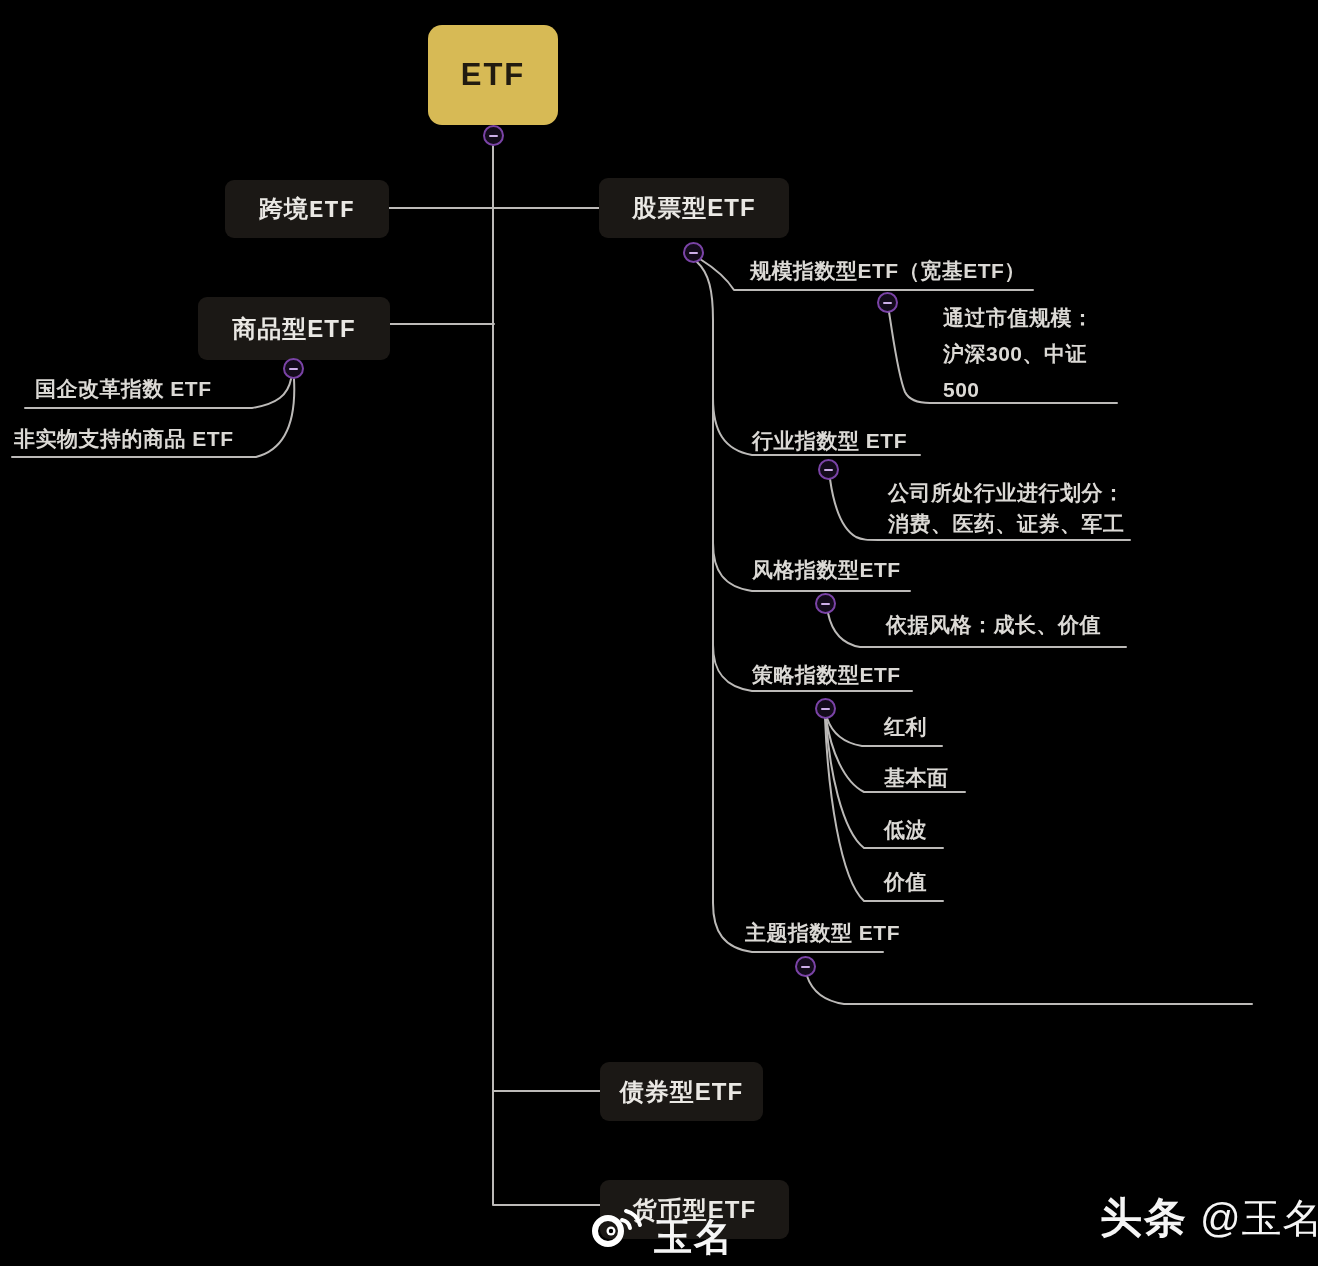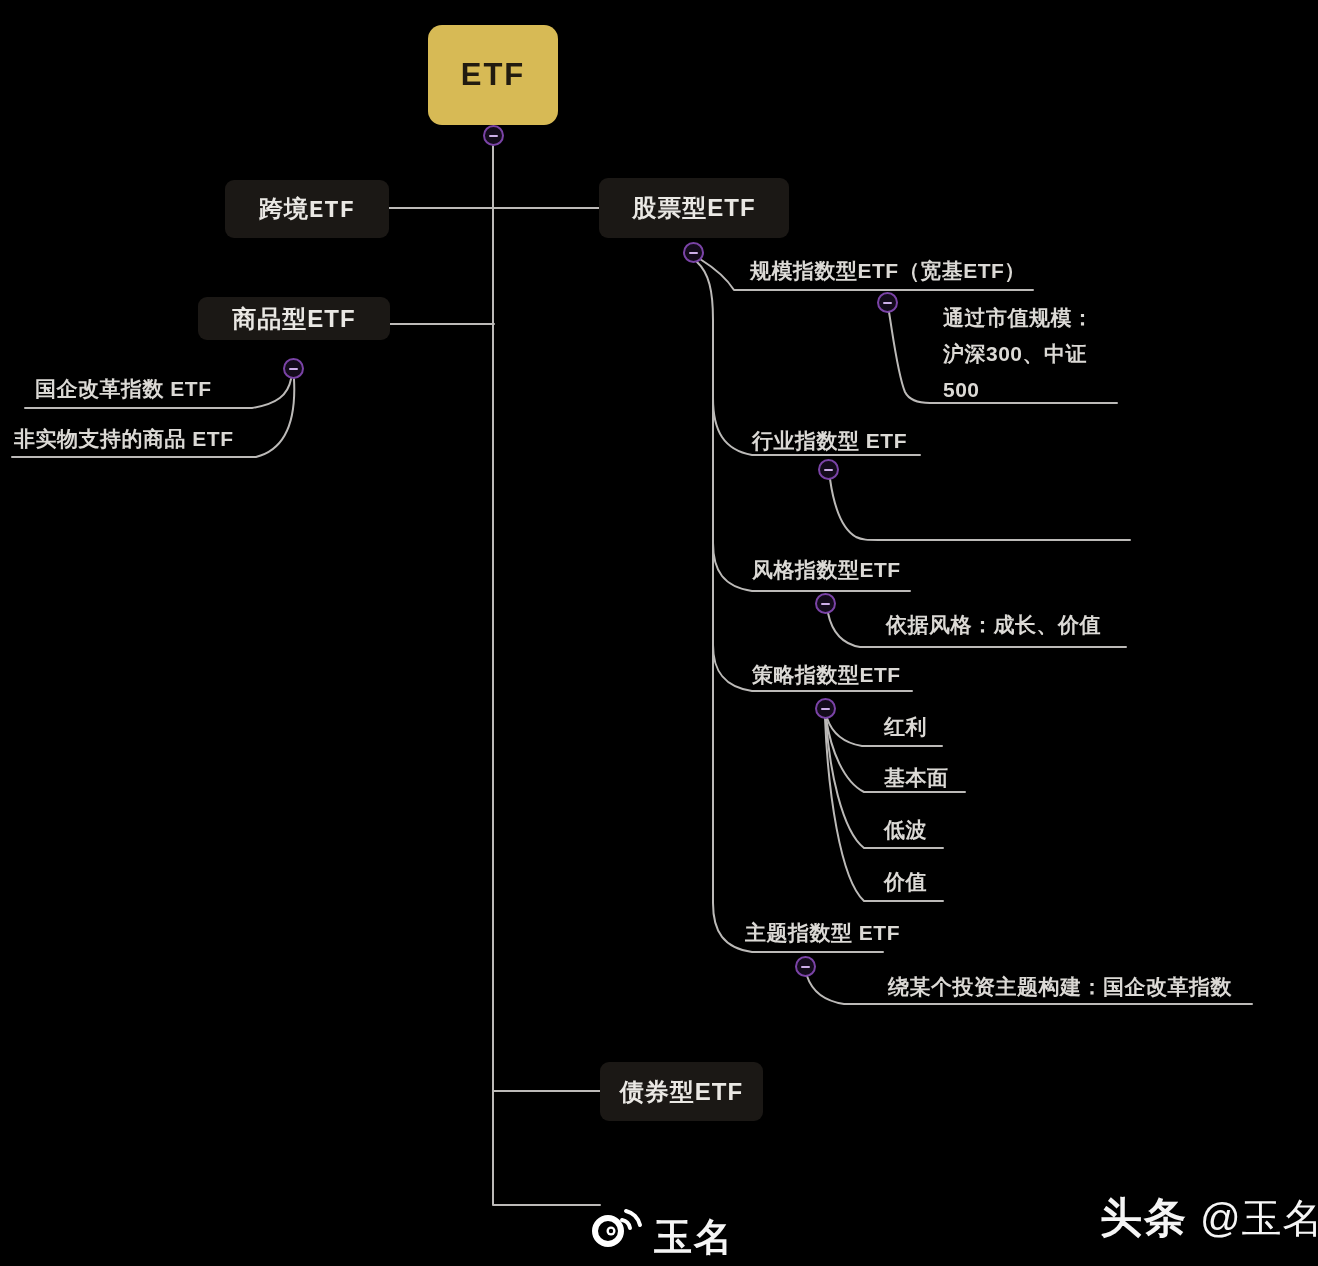--- a/index.html
+++ b/index.html
@@ -76,48 +76,50 @@
     <path d="M826 718 C831 751 844 782 864 792 H965"></path>
     <path d="M826 718 C829 769 842 831 864 848 H943"></path>
     <path d="M825 718 C828 791 840 879 864 901 H943"></path>
     <path d="M807 976 C812 991 824 1001 844 1004 H1252"></path>
   </svg>
 
   <div class="node root" style="left:428px;top:25px;width:130px;height:100px;">ETF</div>
 
   <div class="node dark" style="left:225px;top:180px;width:164px;height:58px;font-family:Liberation Mono, monospace;">跨境ETF</div>
 
-  <div class="node dark" style="left:198px;top:297px;width:192px;height:43px;">商品型ETF</div>
+  <div class="node dark" style="left:198px;top:297px;width:192px;height:63px;">商品型ETF</div>
 
   <div class="node dark" style="left:599px;top:178px;width:190px;height:60px;">股票型ETF</div>
 
   <div class="node dark" style="left:600px;top:1062px;width:163px;height:59px;">债券型ETF</div>
 
+  <div class="node dark" style="left:600px;top:1180px;width:189px;height:59px;">货币型ETF</div>
 
   <div class="label" style="left:35px;top:375px;">国企改革指数 ETF</div>
   <div class="label" style="left:14px;top:425px;">非实物支持的商品 ETF</div>
 
   <div class="label" style="left:750px;top:257px;">规模指数型ETF（宽基ETF）</div>
   <div class="label note" style="left:943px;top:300px;line-height:36px;">通过市值规模：
 沪深300、中证
 500</div>
 
   <div class="label" style="left:752px;top:427px;">行业指数型 ETF</div>
+  <div class="label note" style="left:888px;top:477px;line-height:31px;">公司所处行业进行划分：
+消费、医药、证券、军工</div>
 
   <div class="label" style="left:752px;top:556px;">风格指数型ETF</div>
   <div class="label note" style="left:886px;top:611px;">依据风格：成长、价值</div>
 
   <div class="label" style="left:752px;top:661px;">策略指数型ETF</div>
   <div class="label" style="left:884px;top:713px;">红利</div>
   <div class="label" style="left:884px;top:764px;">基本面</div>
   <div class="label" style="left:884px;top:816px;">低波</div>
   <div class="label" style="left:884px;top:868px;">价值</div>
 
   <div class="label" style="left:745px;top:919px;">主题指数型 ETF</div>
-  <div class="label note" style="left:888px;top:973px;">绕某个投资主题构建：国企改革指数</div>
 
   <div class="collapse" style="left:483px;top:125px;">
       <span class="minus"></span>
     </div>
   <div class="collapse" style="left:683px;top:242px;">
       <span class="minus"></span>
     </div>
   <div class="collapse" style="left:283px;top:358px;">
       <span class="minus"></span>
     </div>

